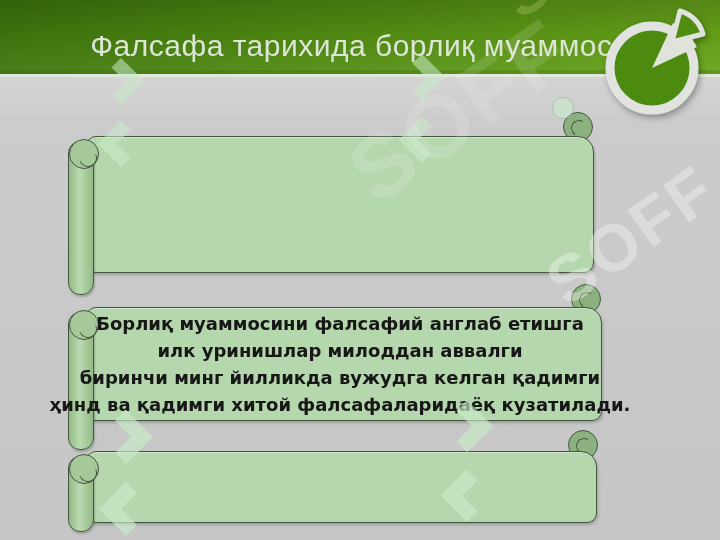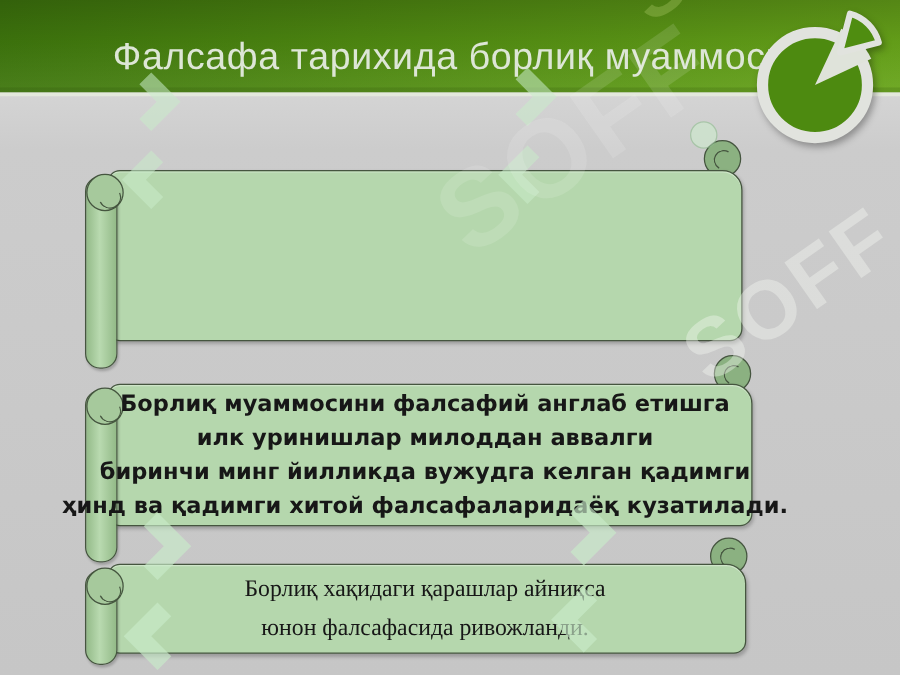--- a/index.html
+++ b/index.html
@@ -144,22 +144,20 @@
 илк уринишлар милоддан аввалги
 биринчи минг йилликда вужудга келган қадимги
 ҳинд ва қадимги хитой фалсафаларидаёқ кузатилади.</div>
   </div>
 
   <div class="scroll">
     <div class="curl curl-right" id="s3-curl-right"></div>
     <div class="scroll-body" id="s3-body"></div>
     <div class="scroll-roll" id="s3-roll"></div>
     <div class="curl curl-left" id="s3-curl-left"></div>
-    <div class="scroll-text serif-text" id="s3-text">Борлиқ хақидаги қарашлар айниқса
-юнон фалсафасида ривожланди.</div>
   </div>
 
   <div class="wm-layer">
     <div class="wm-arrow" id="wm-a1">
       <svg viewBox="0 0 60 130">
           <path d="M30,2 L57,29 L30,56 L19,45 L35,29 L19,13 Z"></path>
           <path d="M30,128 L3,101 L30,74 L41,85 L25,101 L41,117 Z"></path>
         </svg>
     </div>
     <div class="wm-arrow" id="wm-a2">

